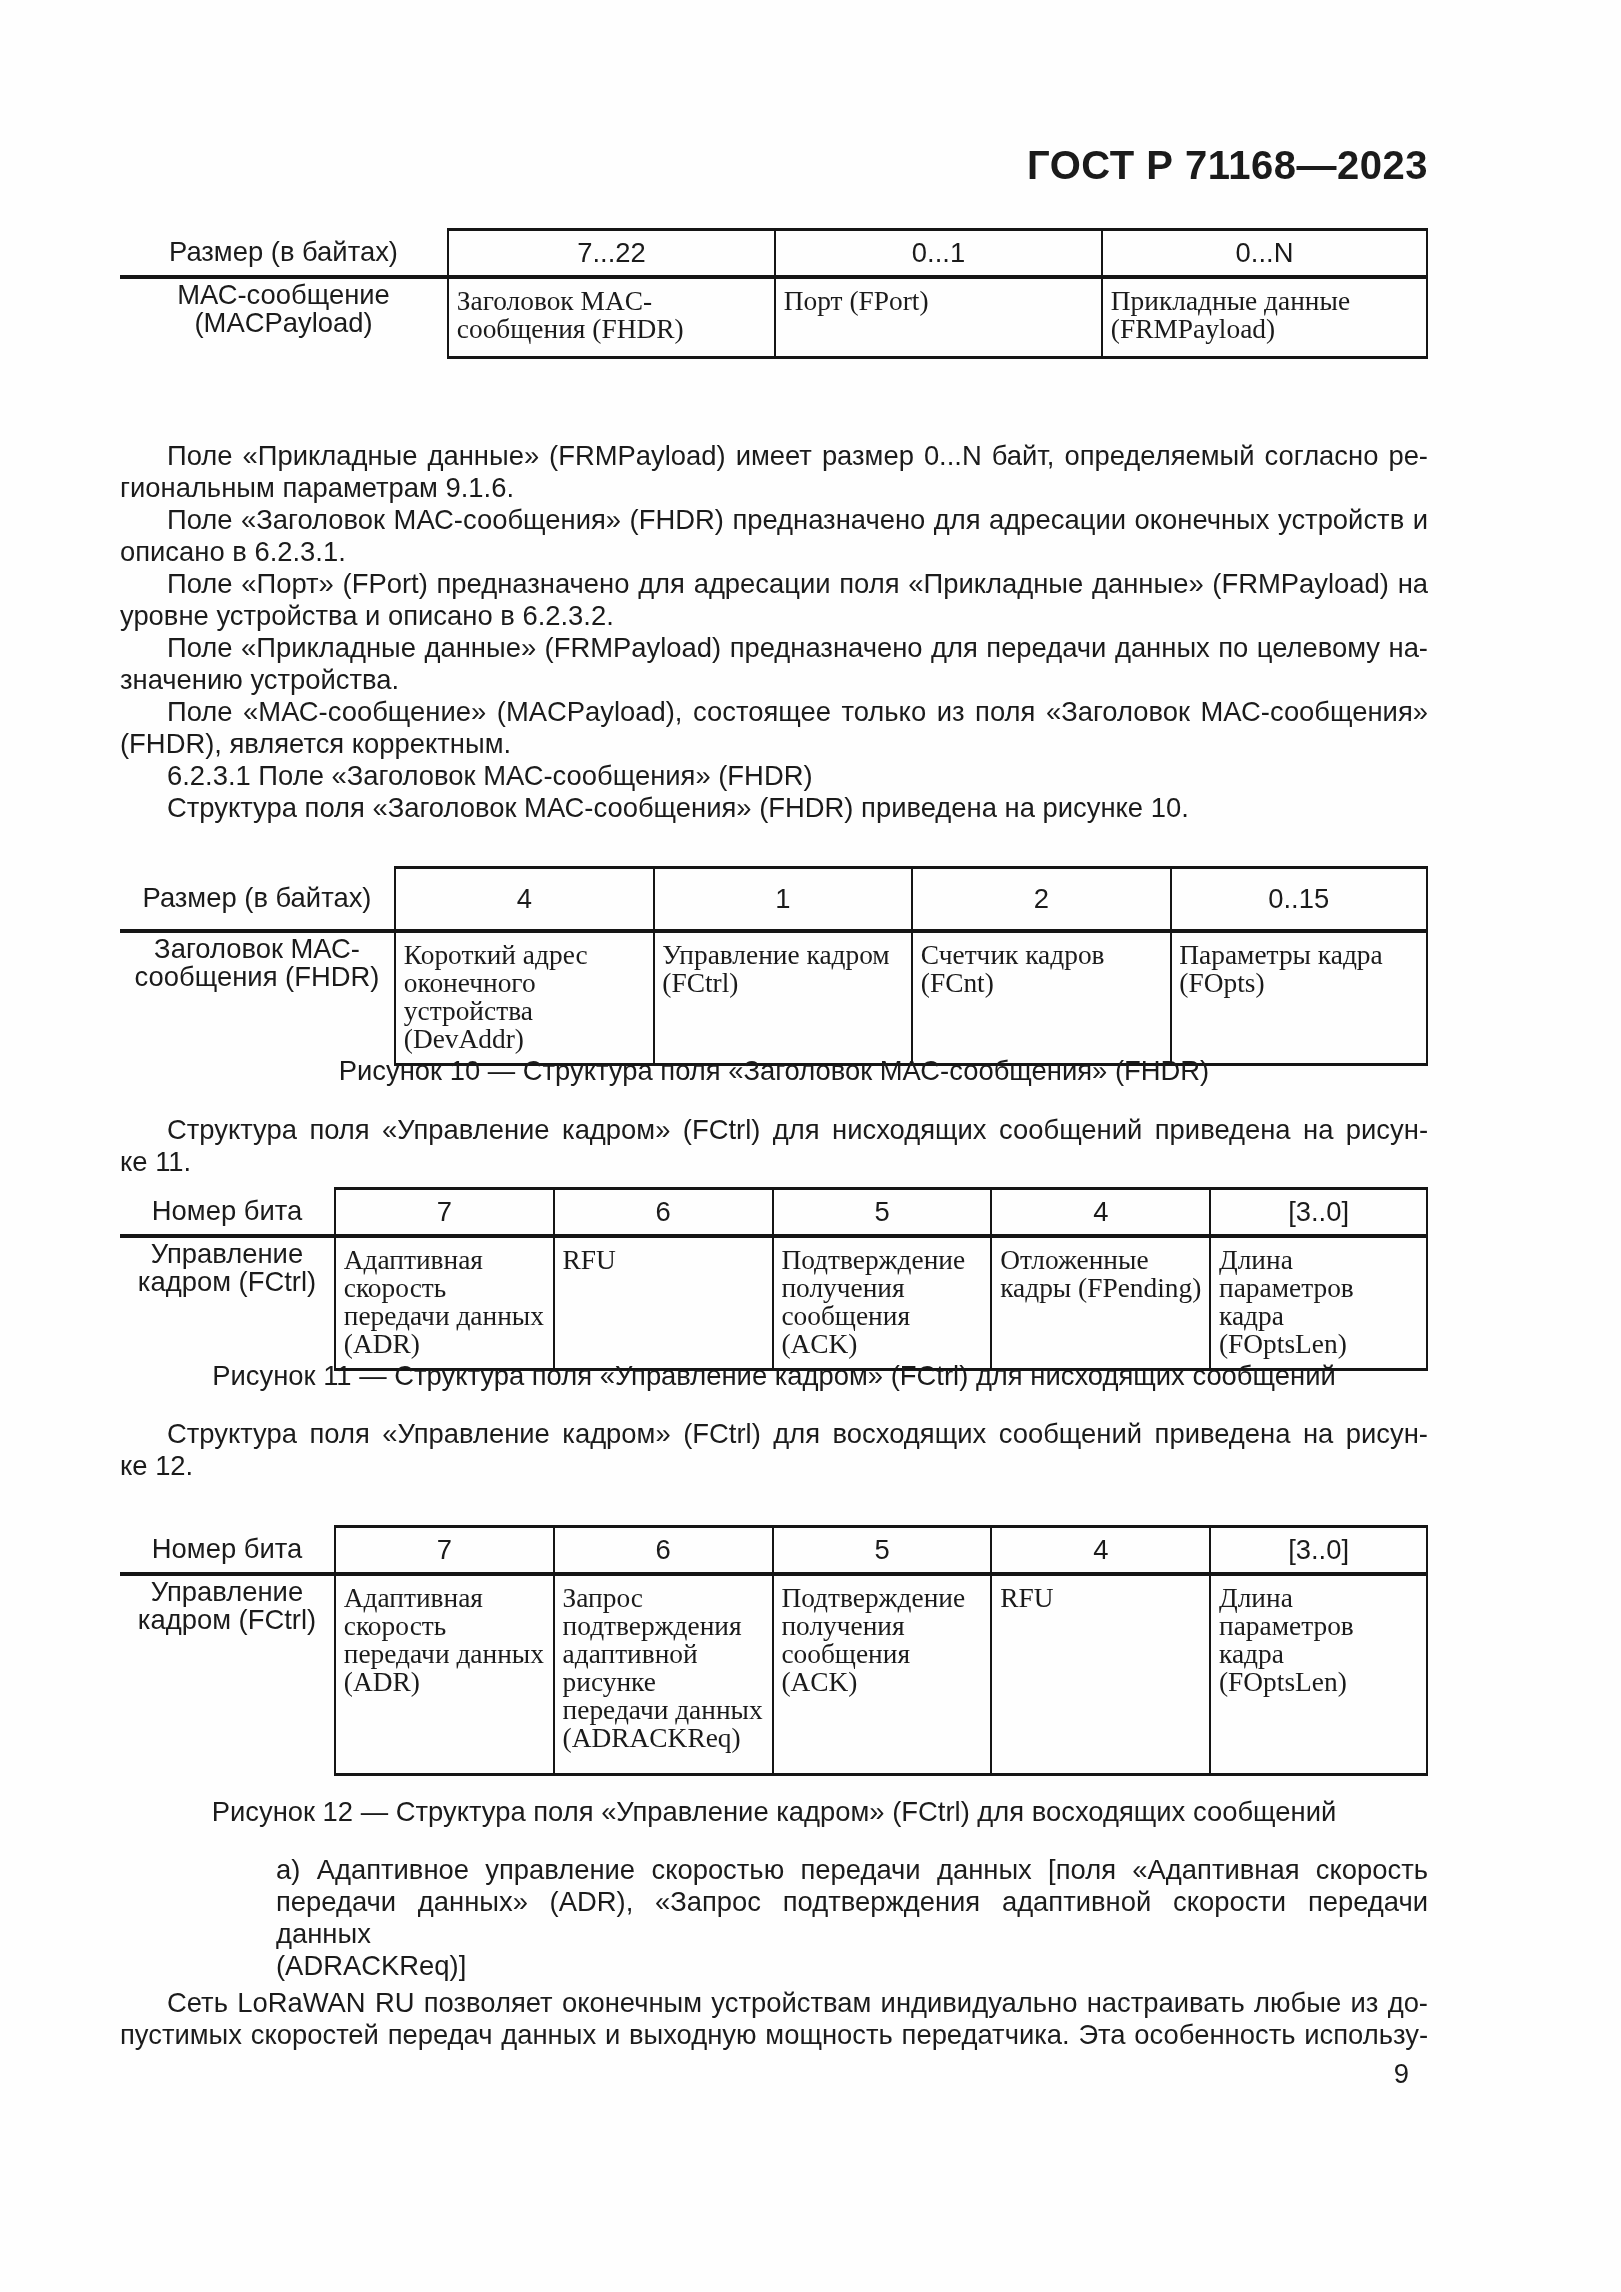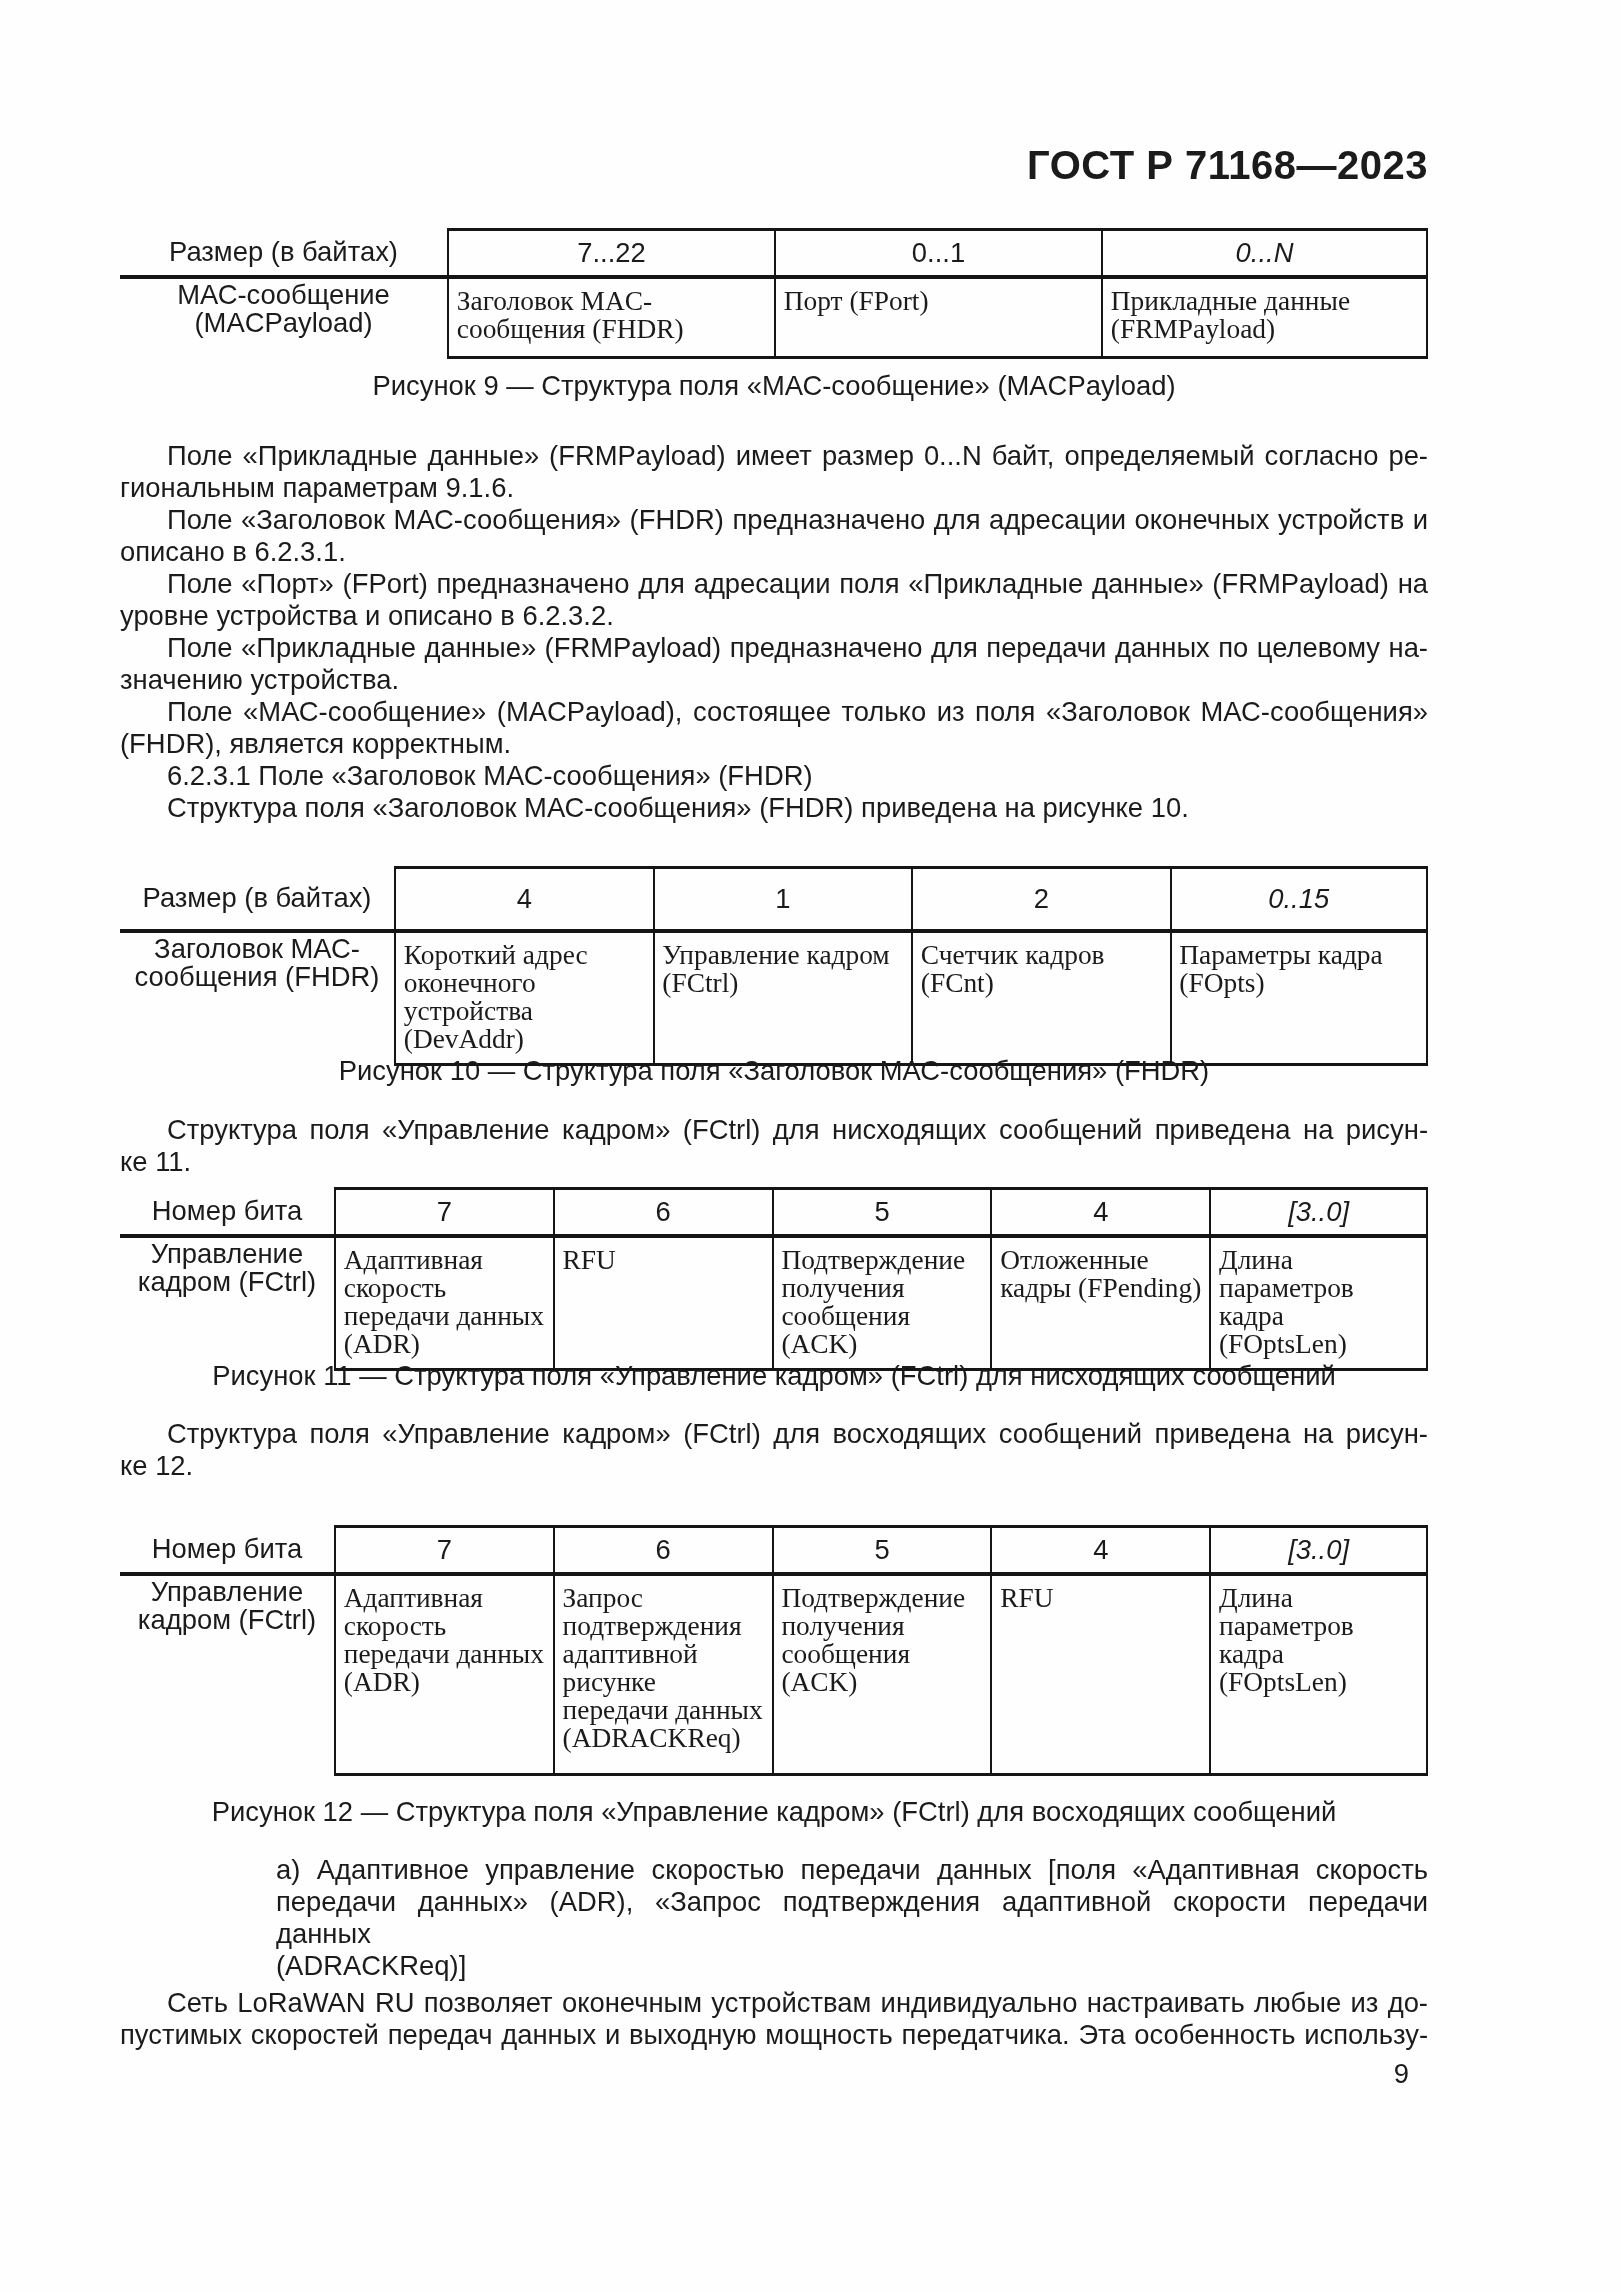--- a/index.html
+++ b/index.html
@@ -48,21 +48,21 @@
   .t3 { top:1187px; grid-template-columns:214px 1fr 1fr 1fr 1fr 1fr; }
   .t4 { top:1525px; grid-template-columns:214px 1fr 1fr 1fr 1fr 1fr; }
   .hdr {
     border-top:3.9px solid #151515;
     border-bottom:4.9px solid #151515;
     border-left:2px solid #151515;
     display:flex; align-items:center; justify-content:center;
     text-align:center; padding:3.9px 7.8px;
   }
   .hdr.first { border-left:2.9px solid #151515; }
-  .hdr.last  { border-right:2.9px solid #151515;font-style:italic; }
+  .hdr.last  { border-right:2.9px solid #151515; }
   .bod {
     border-left:2px solid #151515;
     border-bottom:3.9px solid #151515;
     text-align:left; padding:7.8px 7.8px 9.8px 7.8px;font-family:Liberation Serif, serif;
   }
   .bod.first { border-left:2.9px solid #151515; }
   .bod.last  { border-right:2.9px solid #151515; }
   .lbl { text-align:center; padding:3.9px 9.8px; }
   .lbl.hdr-row { border-bottom:4.9px solid #151515; display:flex; align-items:center; justify-content:center; }
   .lbl.body-row { padding-top:2px; }
@@ -81,21 +81,20 @@
   <div class="gtable t1">
     <div class="cell lbl hdr-row">Размер (в байтах)</div>
     <div class="cell hdr first">7...22</div>
     <div class="cell hdr">0...1</div>
     <div class="cell hdr last">0...N</div>
     <div class="cell lbl body-row">МАС-сообщение (MACPayload)</div>
     <div class="cell bod first">Заголовок MAC-сообщения (FHDR)</div>
     <div class="cell bod">Порт (FPort)</div>
     <div class="cell bod last">Прикладные данные (FRMPayload)</div>
   </div>
-  <div class="caption cap9">Рисунок 9 — Структура поля «МАС-сообщение» (MACPayload)</div>
 
   <div class="para indent blockA">
     <div class="para sub indent" style="position:static;width:auto">
         <div class="tl">Поле «Прикладные данные» (FRMPayload) имеет размер 0...N байт, определяемый согласно ре-</div>
         <div class="tl">гиональным параметрам 9.1.6.</div>
       </div>
     <div class="para sub indent" style="position:static;width:auto">
         <div class="tl">Поле «Заголовок МАС-сообщения» (FHDR) предназначено для адресации оконечных устройств и</div>
         <div class="tl">описано в 6.2.3.1.</div>
       </div>

